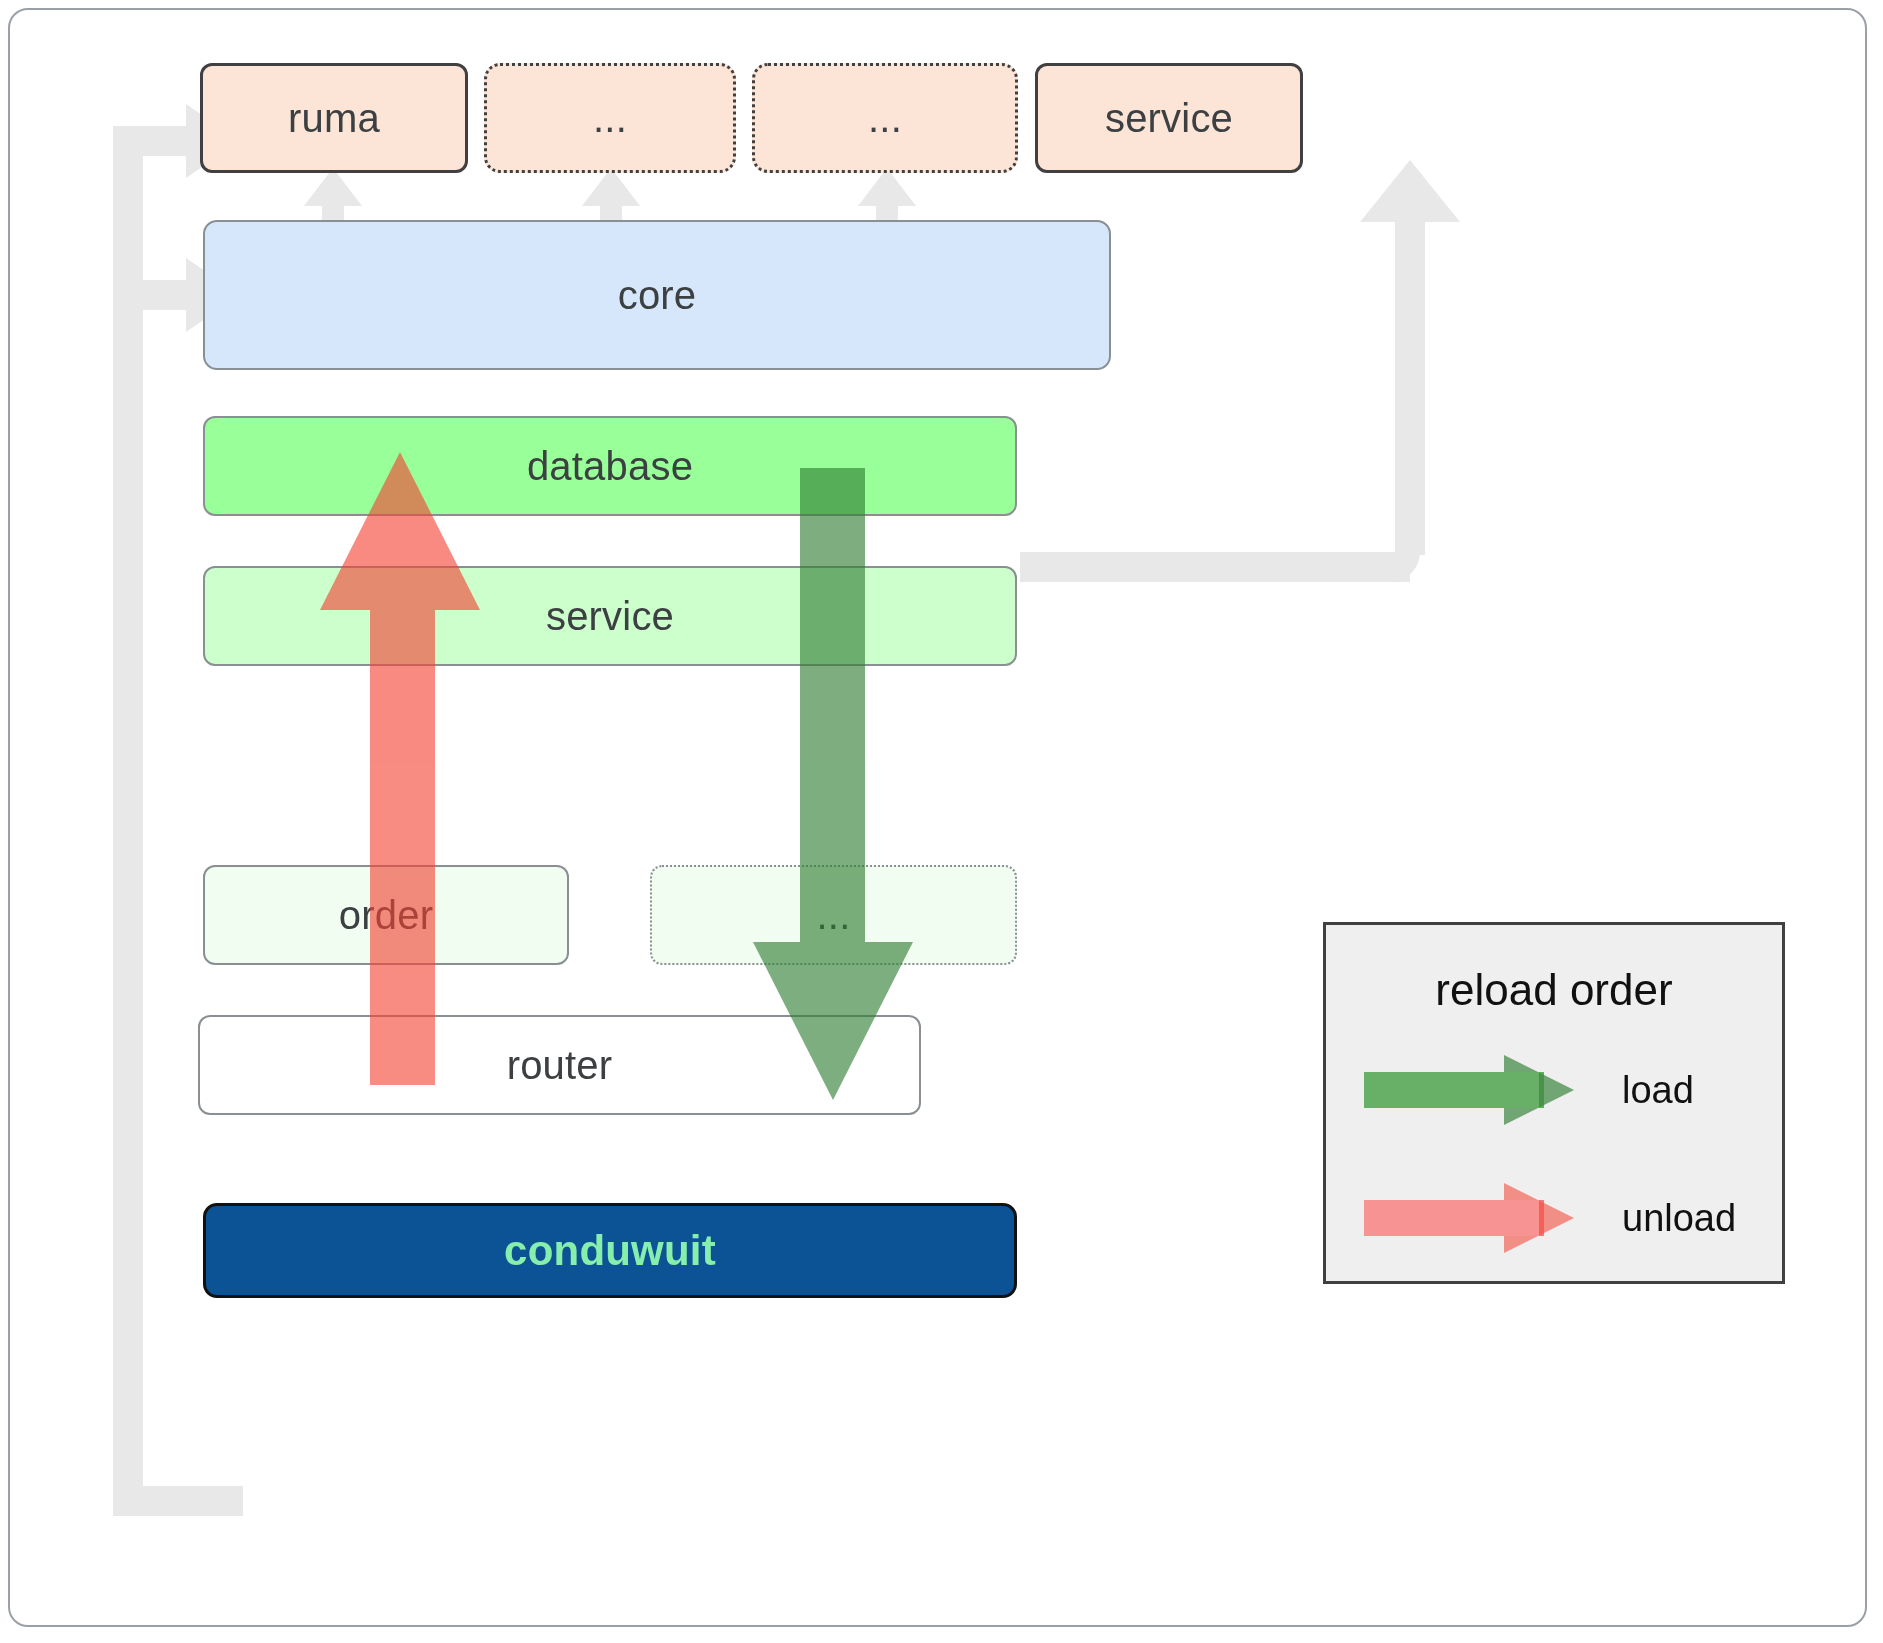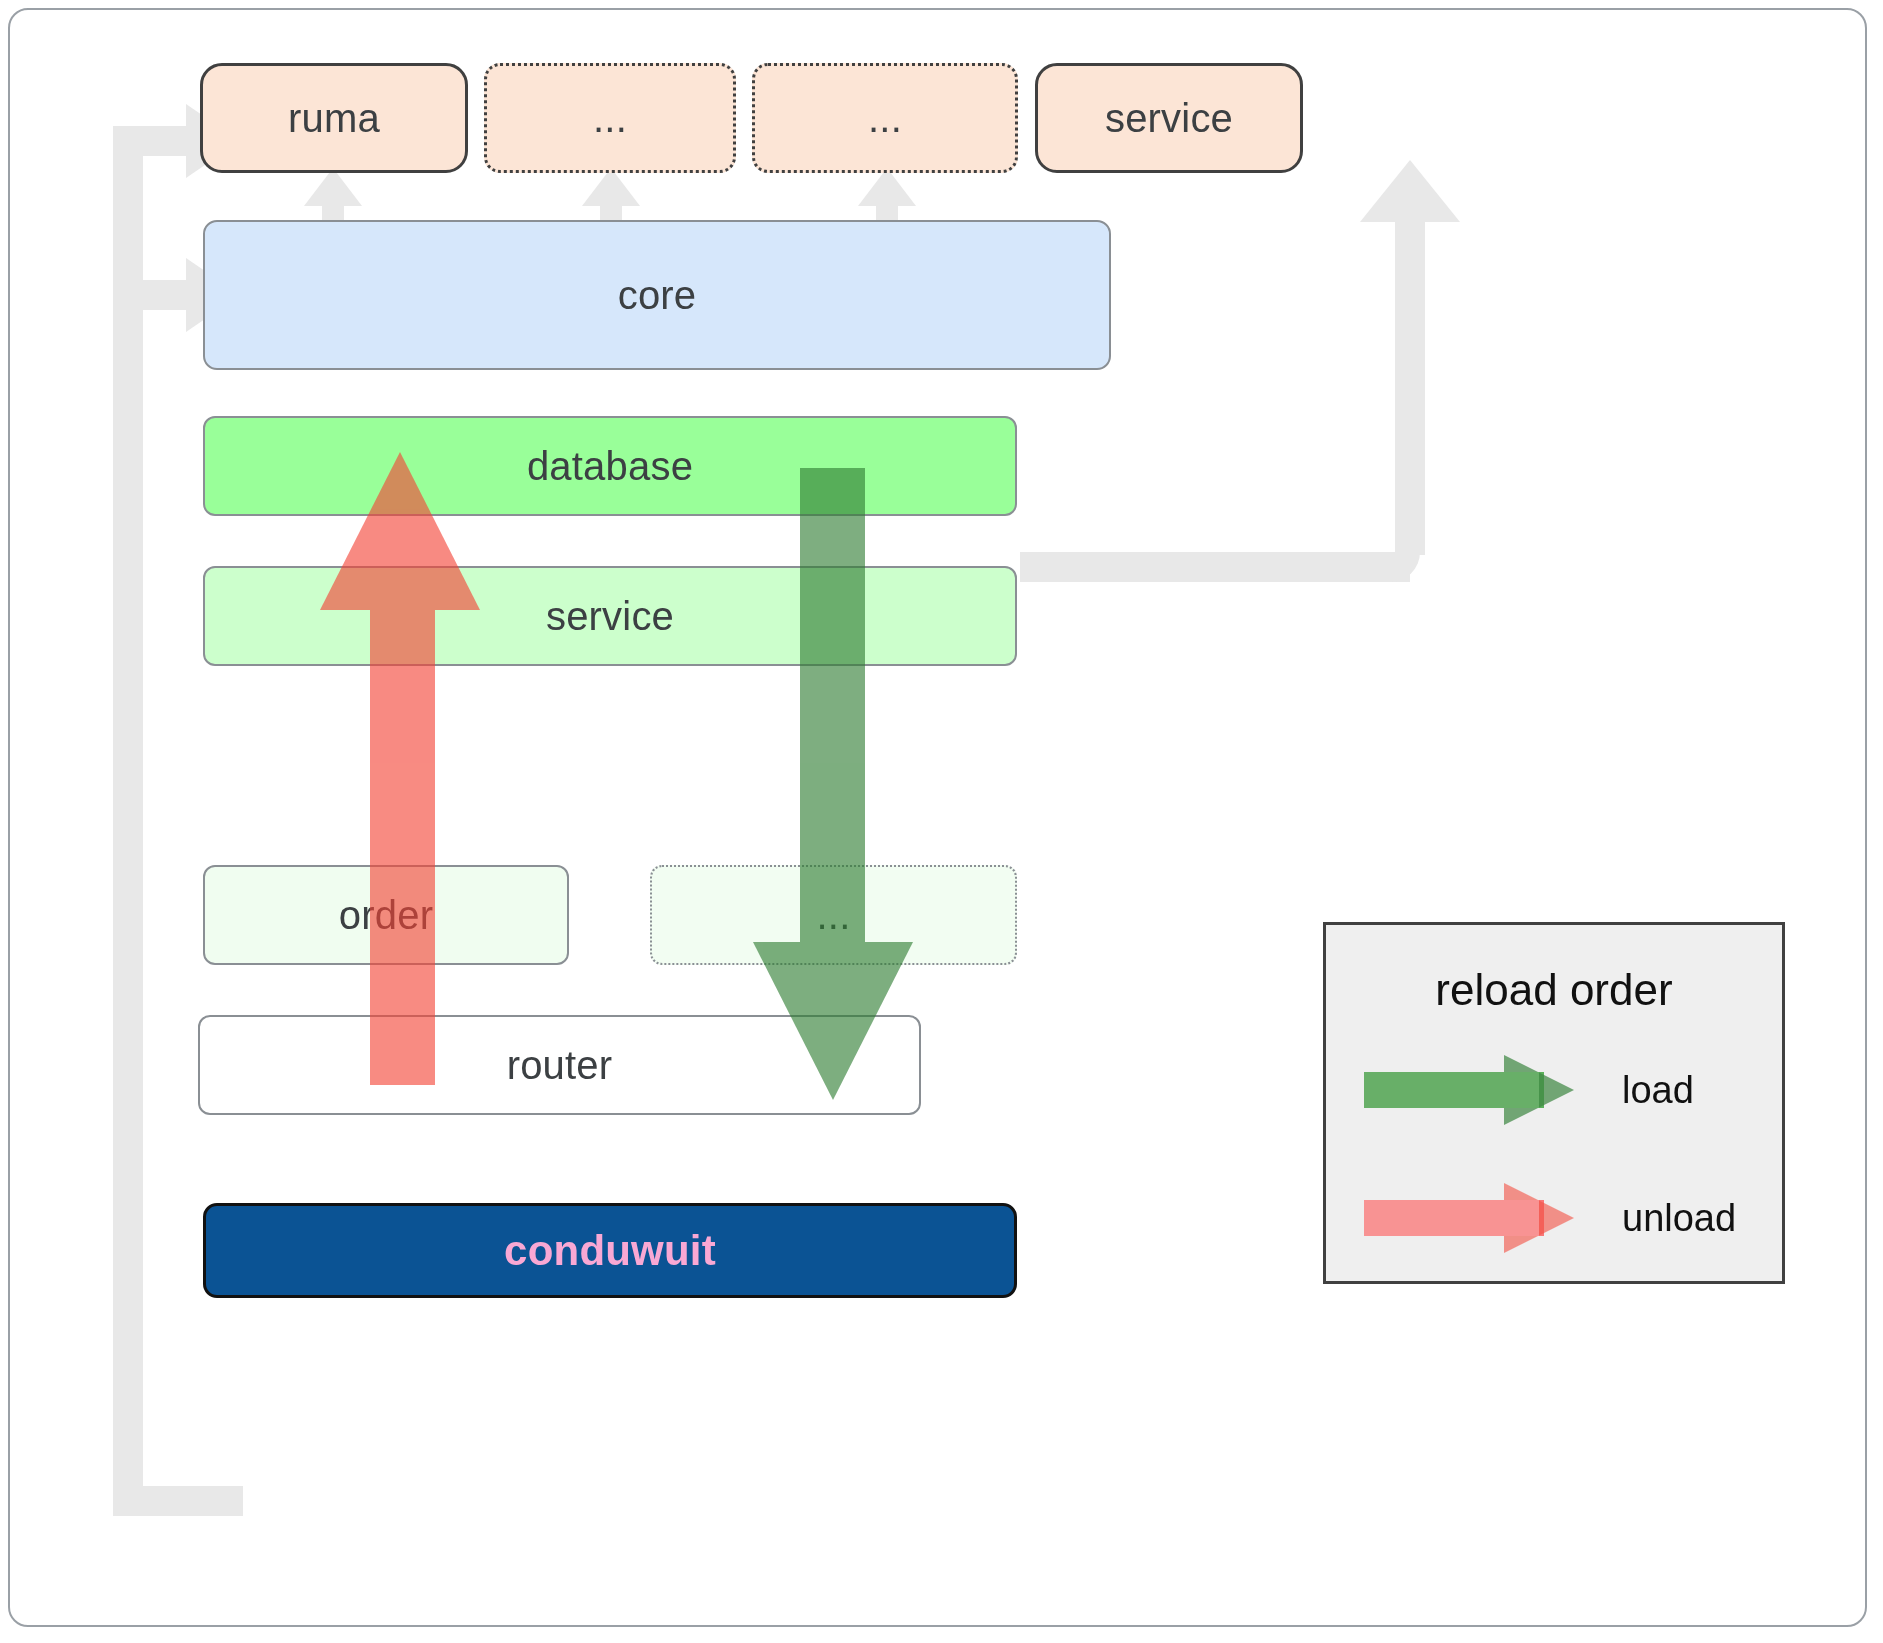--- a/index.html
+++ b/index.html
@@ -41,21 +41,21 @@
     align-items: center;
     justify-content: center;
     border-radius: 12px;
     font-size: 40px;
     color: #3c4043;
     letter-spacing: 0.2px;
   }
   .node.dep-solid {
     background: #fce5d6;
     border: 3px solid #404040;
-    border-radius: 22px;
+    border-radius: 12px;
   }
   .node.dep-dotted {
     background: #fce5d6;
     border: 3px dotted #404040;
     border-radius: 16px;
   }
   .node.core {
     background: #d6e7fb;
     border: 2px solid #8a8f94;
     border-radius: 14px;
@@ -81,21 +81,21 @@
     border: 2px dotted #8a8f94;
   }
   .node.router {
     background: #ffffff;
     border: 2px solid #8a8f94;
   }
   .node.app {
     background: #0b5394;
     border: 3px solid #111111;
     border-radius: 14px;
-    color: #f9a8d4;
+    color: #86efac;
     font-weight: bold;
     font-size: 42px;
   }
   .node .label {
     pointer-events: none;
   }
   .ellipsis {
     font-size: 40px;
     line-height: 0.4;
     color: #3c4043;

